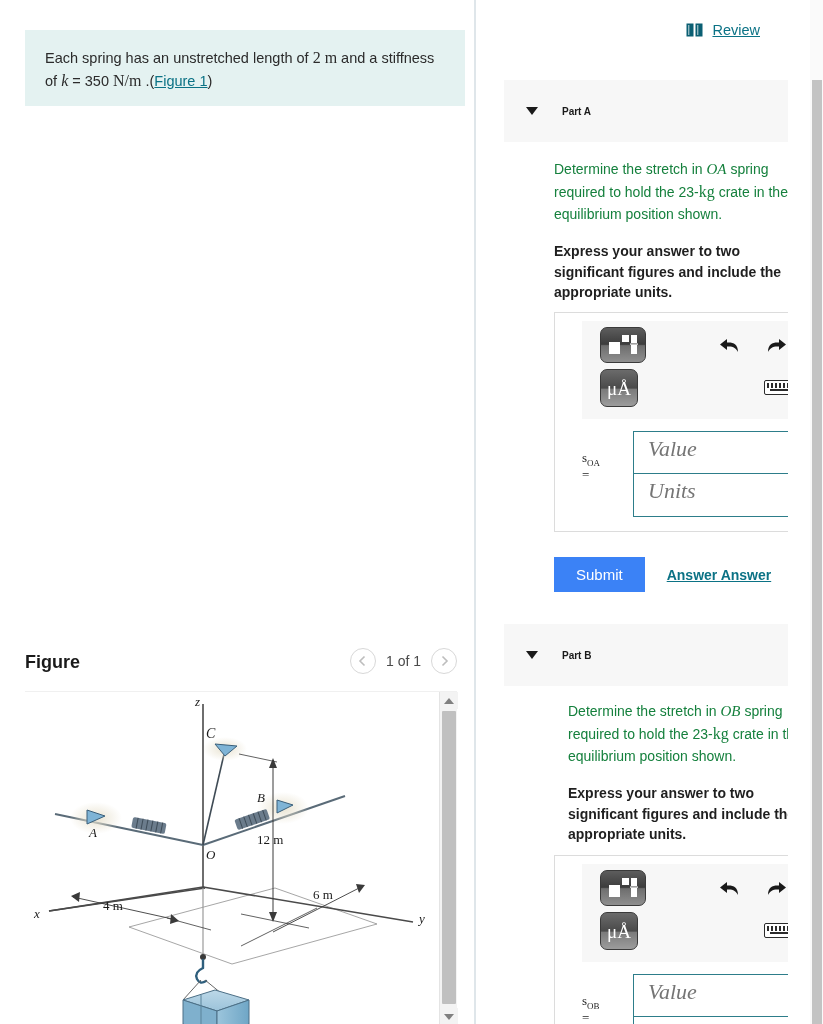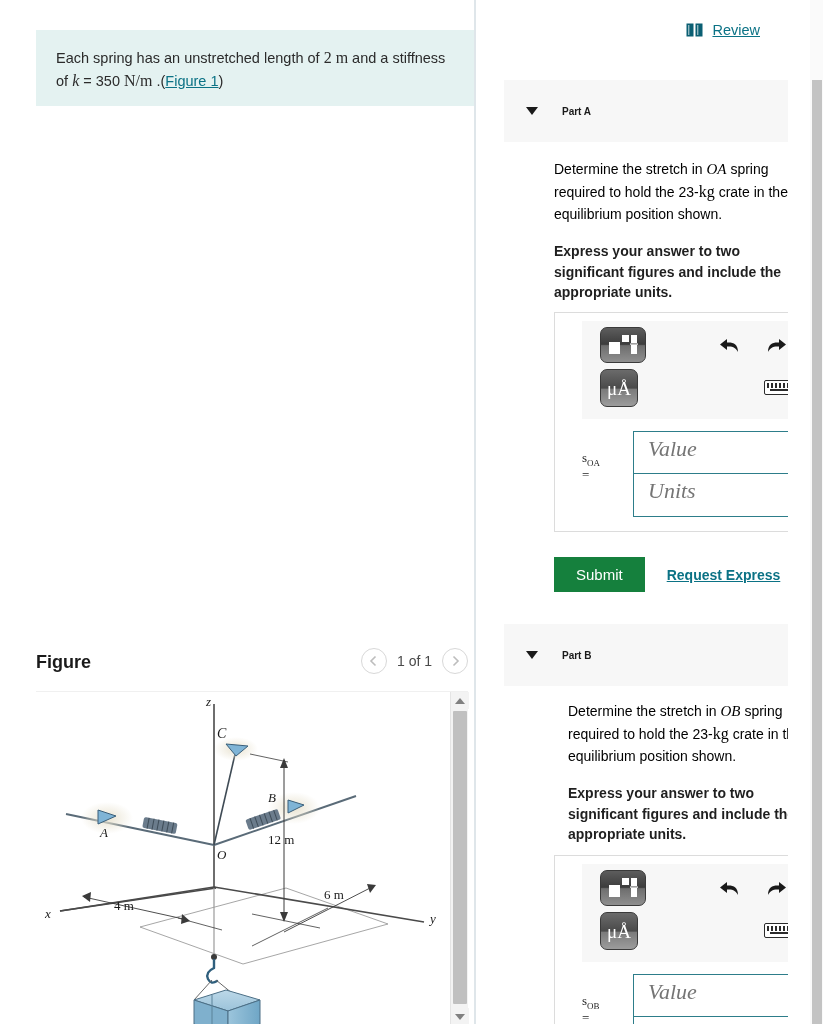--- a/index.html
+++ b/index.html
@@ -7,21 +7,21 @@
     margin: 0; padding: 0;
     width: 823px; height: 1024px;
     background: #ffffff;
     font-family: "Liberation Sans", sans-serif;
     overflow: hidden;
   }
   #root { position: relative; width: 823px; height: 1024px; }
 
   
   #left-pane {
-    position: absolute; left: 12px; top: 0;
+    position: absolute; left: 1px; top: 0;
     width: 474px; height: 1024px;
     background: #fff;
     overflow: hidden;
   }
   #pane-divider {
     position: absolute; left: 474px; top: 0;
     width: 2px; height: 1024px;
     background: #dfe6ea;
   }
 
@@ -119,21 +119,21 @@
   .part-caret {
     margin-left: 22px; width: 0; height: 0;
     border-left: 6px solid transparent; border-right: 6px solid transparent;
     border-top: 8px solid #1a1a1a; cursor: pointer;
   }
   .part-title {
     margin-left: 24px; font-size: 10px; font-weight: bold; color: #1a1a1a;
   }
 
   .part-body { position: absolute; left: 78px; width: 236px; }
-  .q-text { font-size: 14px; line-height: 1.47; color: #000000; margin: 0 0 17px 0; }
+  .q-text { font-size: 14px; line-height: 1.47; color: #15803d; margin: 0 0 17px 0; }
   .q-bold { font-size: 14px; line-height: 1.47; color: #1f1f1f; font-weight: bold; margin: 0; }
   .var-it { font-family: "Liberation Serif", serif; font-style: italic; font-size: 15px; }
   .unit-up { font-family: "Liberation Serif", serif; font-size: 16px; }
 
   
   .answer-box {
     position: absolute; left: 78px; width: 260px;
     border: 1px solid #dcdcdc; background: #fff;
     border-right: none;
   }
@@ -196,21 +196,21 @@
     font-size: 22px; color: #8b8b8b;
     padding: 0 0 8px 14px; outline: none;
   }
   .ans-input + .ans-input { border-top: none; }
 
   .submit-row {
     position: absolute; left: 78px;
     display: flex; align-items: center; gap: 22px;
   }
   #submit-button-a {
-    background: #15803d; color: #fff; border: none;
+    background: #3b82f6; color: #fff; border: none;
     padding: 9px 22px; font-size: 15px;
     font-family: "Liberation Sans", sans-serif; cursor: pointer;
   }
   #request-answer-a {
     color: #0b7285; font-size: 14px; font-weight: bold;
     text-decoration: underline; cursor: pointer;
   }
 
   
   #page-scrollbar {
@@ -434,21 +434,21 @@
         </div>
         <div class="ans-inputs">
           <input class="ans-input" type="text" placeholder="Value" style="">
           <input class="ans-input" type="text" placeholder="Units" style="">
         </div>
       </div>
     </div>
 
     <div class="submit-row" style="top:557px;">
       <button id="submit-button-a">Submit</button>
-      <span id="request-answer-a">Request Express</span>
+      <span id="request-answer-a">Answer Answer</span>
     </div>
 
     <div class="part-header" style="top:624px;">
       <div class="part-caret"></div>
       <div class="part-title">Part B</div>
     </div>
 
     <div class="part-body" style="top:700px;margin-left:14px;">
       <p class="q-text"><span>Determine the stretch in </span><span class="var-it">OB</span><span> spring required to hold the 23-</span><span class="unit-up">kg</span><span> crate in the equilibrium position shown.</span></p>
       <p class="q-bold">Express your answer to two significant figures and include the appropriate units.</p>

